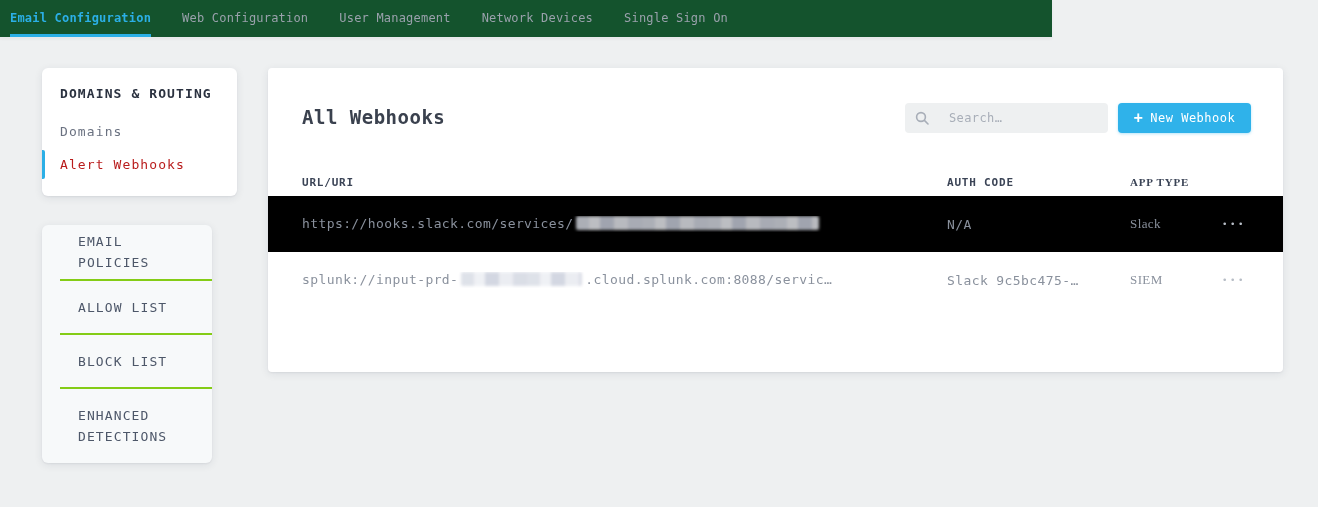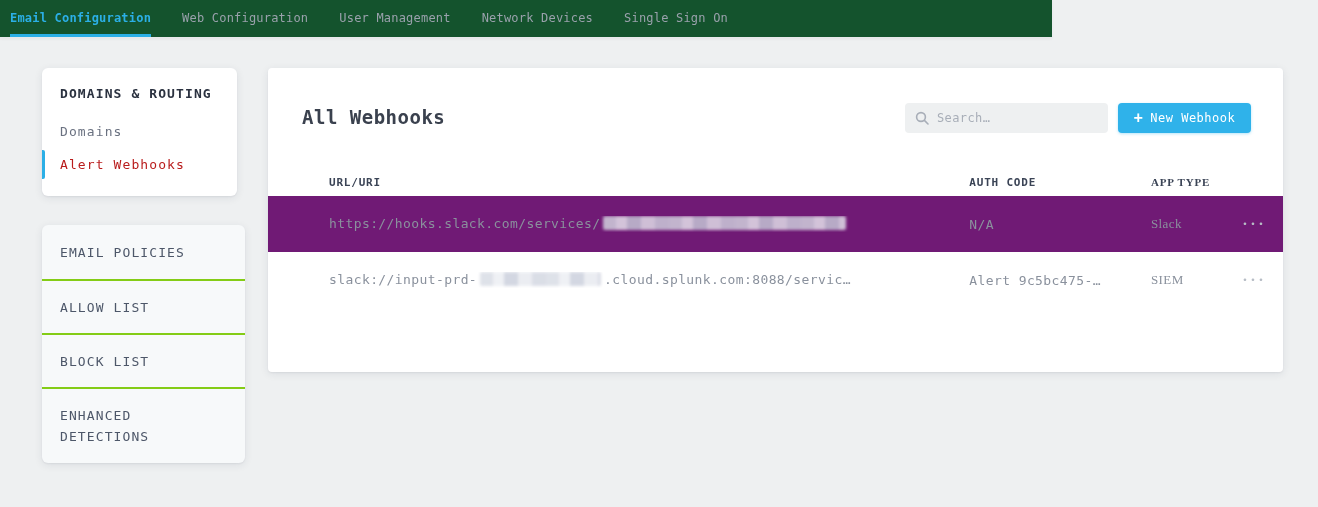--- a/index.html
+++ b/index.html
@@ -43,21 +43,21 @@
     padding:0 18px; font-size:13px; letter-spacing:1.1px; color:#6a7180;
     cursor:pointer; white-space:nowrap;
   }
   .sb-item.active { color:#b91c1c; }
   .active-bar {
     position:absolute; left:0; top:2px; width:3px; height:29px;
     background:#2bafe6; border-radius:0 2px 2px 0;
   }
 
   
-  .sb-group { left:42px; top:225px; width:203px; background:#f7f9fa; overflow:hidden; }
+  .sb-group { left:42px; top:225px; width:170px; background:#f7f9fa; overflow:hidden;padding-left:18px; }
   .sb-section {
     padding:16px 18px; font-size:13px; letter-spacing:1.1px; line-height:21px;
     color:#4d5769; cursor:pointer;
   }
   .sb-section + .sb-section { border-top:2px solid #84cc16; }
   .sb-section.single { height:54px; display:flex; align-items:center; padding:0 18px; }
 
   
   .main-card { left:268px; top:68px; width:1015px; height:304px; background:#ffffff; border-radius:4px; }
   .panel-header { position:relative; height:100px; }
@@ -66,44 +66,44 @@
     font-size:19px; font-weight:bold; letter-spacing:.5px; color:#3a414e;
   }
   .search-box {
     position:absolute; left:637px; top:35px; width:203px; height:30px;
     background:#eef0f1; border-radius:4px;
     display:flex; align-items:center; padding:0 10px; gap:8px;
   }
   .search-box svg { flex:0 0 auto; }
   .search-input {
     flex:1; border:none; outline:none; background:transparent;
-    font-family:inherit; font-size:12px; letter-spacing:.4px; color:#5a6270; min-width:0;
+    font-family:inherit; font-size:12px; letter-spacing:.4px; color:#5a6270; min-width:0;margin-left:12px;
   }
   .search-input::placeholder { color:#a8aeb8; }
   .btn-new {
     position:absolute; left:850px; top:35px; width:133px; height:30px;
     background:#2fb2ea; border:none; border-radius:4px; cursor:pointer;
     color:#ffffff; font-family:inherit; font-size:12px; letter-spacing:.5px;
     display:flex; align-items:center; justify-content:center; gap:7px;
     box-shadow:0 1px 3px rgba(47,178,234,.35);
   }
   .btn-new .plus { font-size:15px; font-weight:bold; line-height:1; }
 
   
   .thead, .trow { display:flex; align-items:center; padding-left:34px; }
-  .col-url { width:645px;margin-left:27px; }
+  .col-url { width:645px; }
   .col-auth { width:183px; }
   .col-app { width:75px;font-family:Liberation Serif, serif; }
   .col-actions { width:58px; display:flex; justify-content:center; }
   .thead { height:28px; }
   .thead .th {
     font-size:11px; font-weight:bold; letter-spacing:.8px; color:#3b4456; white-space:nowrap;
   }
   .trow { height:56px; font-size:13px; letter-spacing:.4px; color:#8a919d; white-space:nowrap; }
-  .trow.striped { background:#701a75; }
+  .trow.striped { background:#000000; }
   .url-cell { overflow:hidden; text-overflow:clip; }
   .redact {
     display:inline-block; vertical-align:middle; height:14px; border-radius:2px;
     background:repeating-linear-gradient(90deg,
       #d7dbe4 0 13px, #eceef3 13px 24px, #c9cedb 24px 38px,
       #e7e9ef 38px 52px, #d2d6e1 52px 66px);
     filter:blur(1.6px); opacity:.8; margin:0 3px 2px 3px;
   }
   .redact.r0 { width:243px; }
   .redact.r1 { width:121px; }
@@ -170,22 +170,22 @@
     <div class="col-auth">N/A</div>
     <div class="col-app">Slack</div>
     <div class="col-actions">
       <button class="row-menu">
         <span>•••</span>
       </button>
     </div>
   </div>
 
   <div class="trow">
-    <div class="col-url url-cell"><span>slack://input-prd-</span><span class="redact r1"></span><span>.cloud.splunk.com:8088/servic…</span></div>
-    <div class="col-auth">Alert 9c5bc475-…</div>
+    <div class="col-url url-cell"><span>splunk://input-prd-</span><span class="redact r1"></span><span>.cloud.splunk.com:8088/servic…</span></div>
+    <div class="col-auth">Slack 9c5bc475-…</div>
     <div class="col-app">SIEM</div>
     <div class="col-actions">
       <button class="row-menu">
         <span>•••</span>
       </button>
     </div>
   </div>
 </main>
 
 </body></html>

